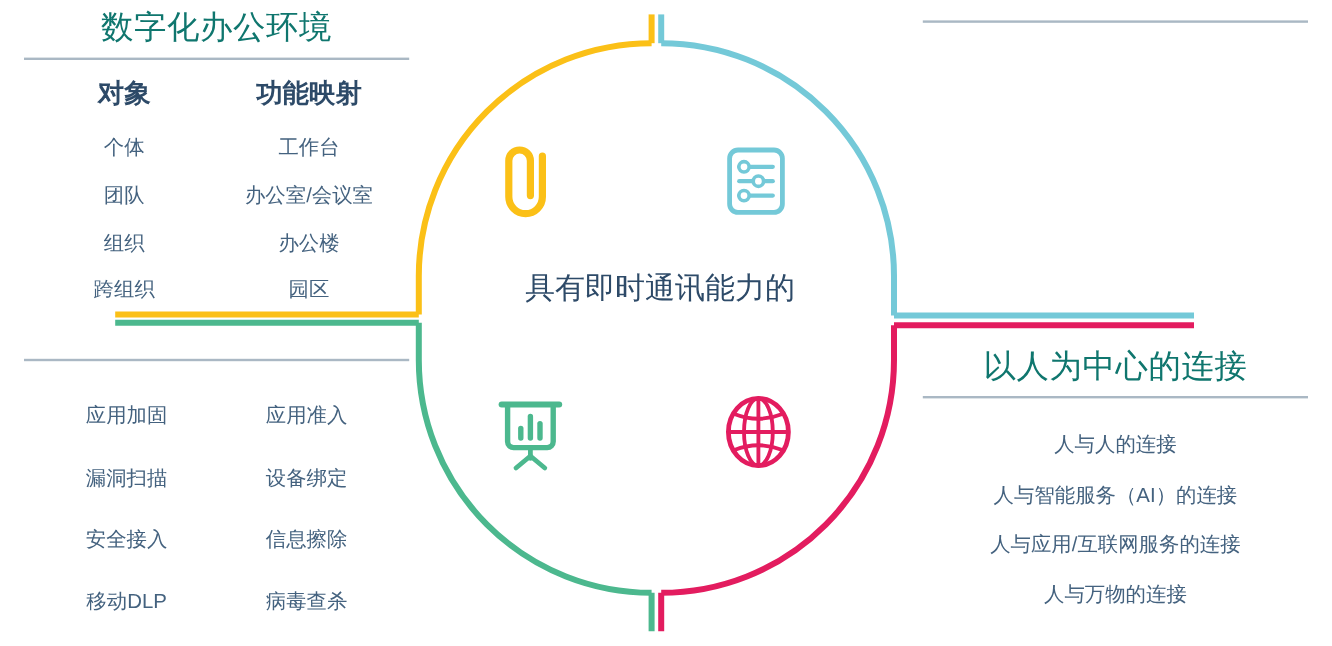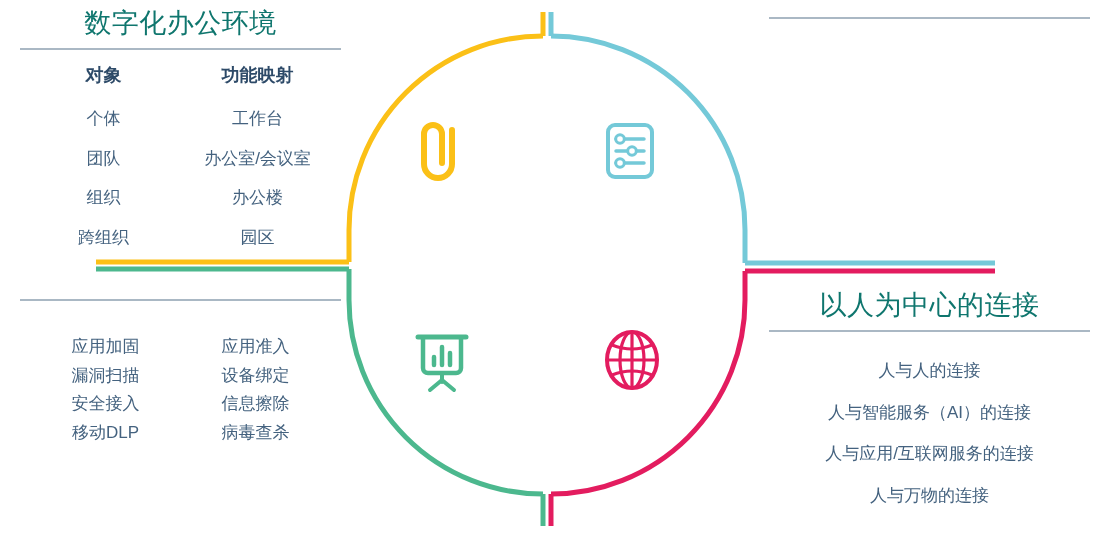--- a/index.html
+++ b/index.html
@@ -50,21 +50,21 @@
   
   .cols {
     display: flex;
     justify-content: center;
   }
   .col {
     display: flex;
     flex-direction: column;
   }
   .col-head {
-    font-size: 18px;
+    font-size: 22px;
     font-weight: bold;
     color: #2d4a68;
     text-align: center;
     line-height: 1.1;
   }
   .cell {
     font-size: 17px;
     color: #44627f;
     text-align: center;
     white-space: nowrap;
@@ -91,21 +91,21 @@
   
   #panel-tr { left: 757px; top: 8px; width: 345px; }
   #panel-tr .panel-rule { margin-left: 12px; margin-right: 12px; }
   #panel-tr .cols { margin-top: 48px; gap: 28px; }
   #panel-tr .col { width: 118px; gap: 22px; }
 
   
   #panel-bl { left: 8px; top: 290px; width: 345px; }
   #panel-bl .panel-rule { margin-left: 12px; margin-right: 12px; }
   #panel-bl .cols { margin-top: 37px; gap: 32px; }
-  #panel-bl .col { width: 118px; gap: 10px; justify-content: center; }
+  #panel-bl .col { width: 118px; gap: 33px; justify-content: center; }
 
   
   #panel-br { left: 757px; top: 290px; width: 345px; }
   #panel-br .panel-rule { margin-left: 12px; margin-right: 12px; }
   #panel-br .stack { margin-top: 30px; gap: 23px; }
 
   
   #center-text {
     position: absolute;
     left: 390px;
@@ -142,20 +142,21 @@
     <path d="M 96 269 L 349 269" fill="none" stroke="#4CB88E" stroke-width="5" stroke-linecap="butt"></path>
     <path d="M 349 269 L 349 300 A 194 194 0 0 0 543 494" fill="none" stroke="#4CB88E" stroke-width="5" stroke-linecap="butt"></path>
     <path d="M 543 494 L 543 526" fill="none" stroke="#4CB88E" stroke-width="5" stroke-linecap="butt"></path>
 
     <path d="M 995 271 L 745 271" fill="none" stroke="#E31C5F" stroke-width="5" stroke-linecap="butt"></path>
     <path d="M 745 271 L 745 300 A 194 194 0 0 1 551 494" fill="none" stroke="#E31C5F" stroke-width="5" stroke-linecap="butt"></path>
     <path d="M 551 494 L 551 526" fill="none" stroke="#E31C5F" stroke-width="5" stroke-linecap="butt"></path>
   </svg>
 
   <div id="center-text">
+    <div>具有即时通讯能力的</div>
   </div>
 
   <div class="hub-icon" id="icon-paperclip">
     <svg width="56" height="62" viewBox="0 0 56 62">
       <path d="M 36 10 L 36 44 A 14 14 0 0 1 8 44 L 8 14 A 9 9 0 0 1 26 14 L 26 43" fill="none" stroke="#FBC017" stroke-width="6" stroke-linecap="round" stroke-linejoin="round"></path>
     </svg>
   </div>
 
   <div class="hub-icon" id="icon-sliders">
     <svg width="58" height="62" viewBox="0 0 58 62">

